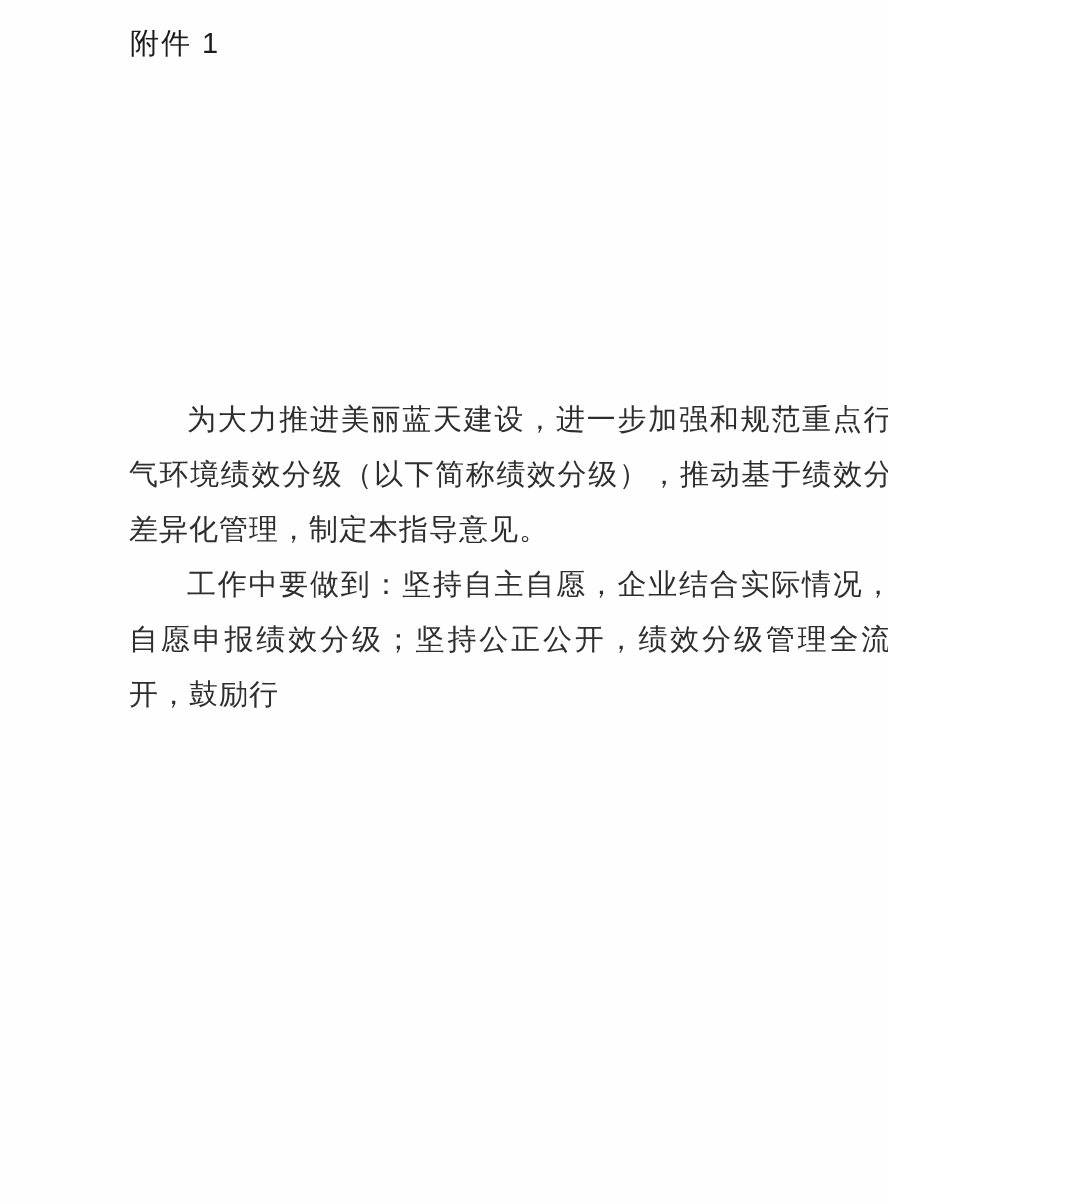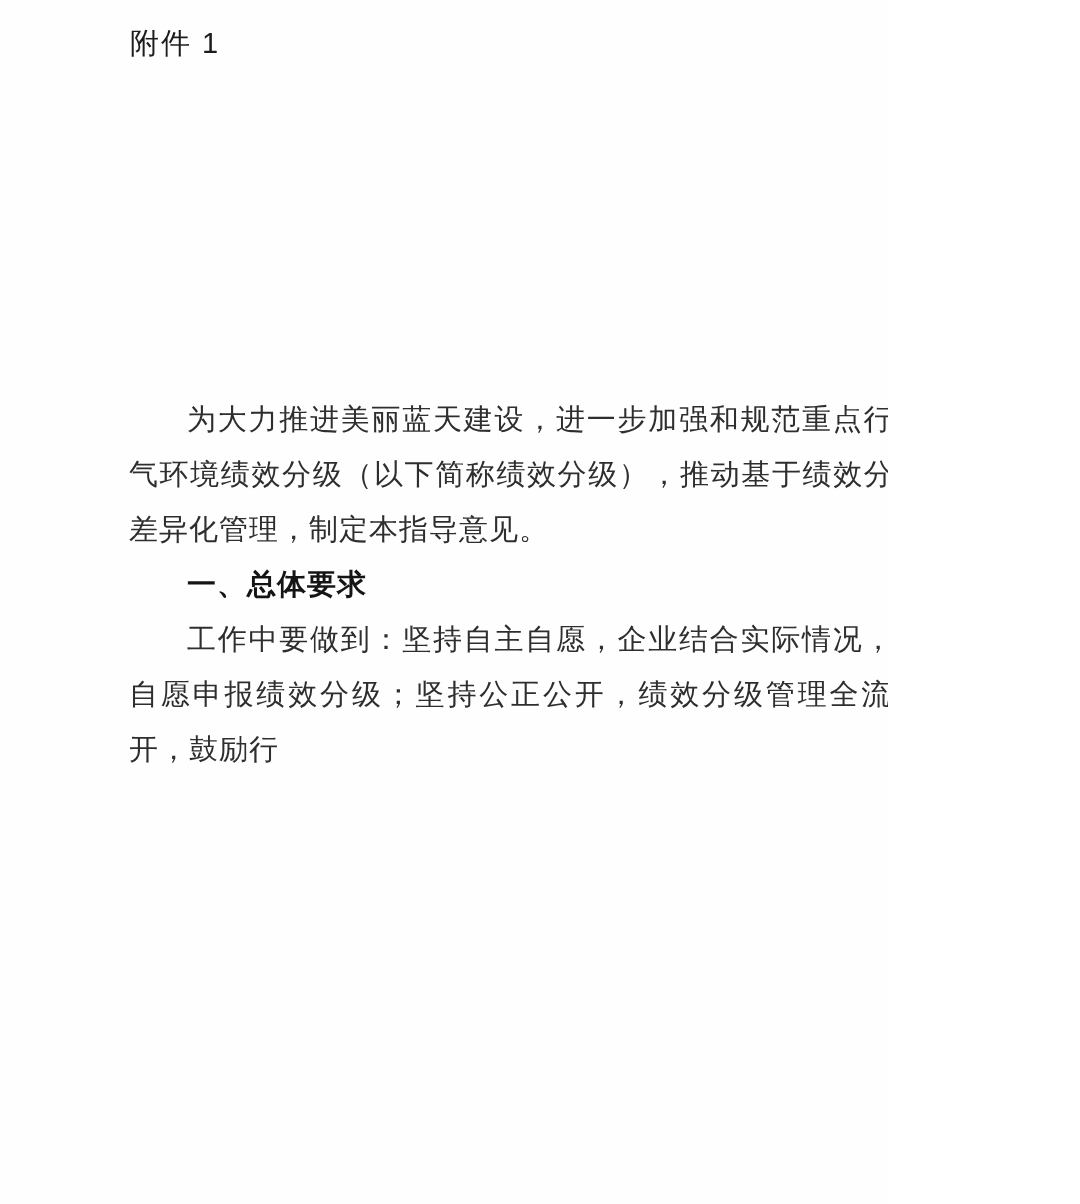--- a/index.html
+++ b/index.html
@@ -76,16 +76,15 @@
 </head>
 <body>
 
 <div class="page">
   <div class="attachment-label">附件 1</div>
 
 
 
   <div class="doc-body">
       <p class="paragraph">为大力推进美丽蓝天建设，进一步加强和规范重点行业大气环境绩效分级（以下简称绩效分级），推动基于绩效分级的差异化管理，制定本指导意见。</p>
-      <p class="heading">一、总体要求</p>
       <p class="paragraph">工作中要做到：坚持自主自愿，企业结合实际情况，自主自愿申报绩效分级；坚持公正公开，绩效分级管理全流程公开，鼓励行</p>
     </div>
 </div>
 
 </body></html>

